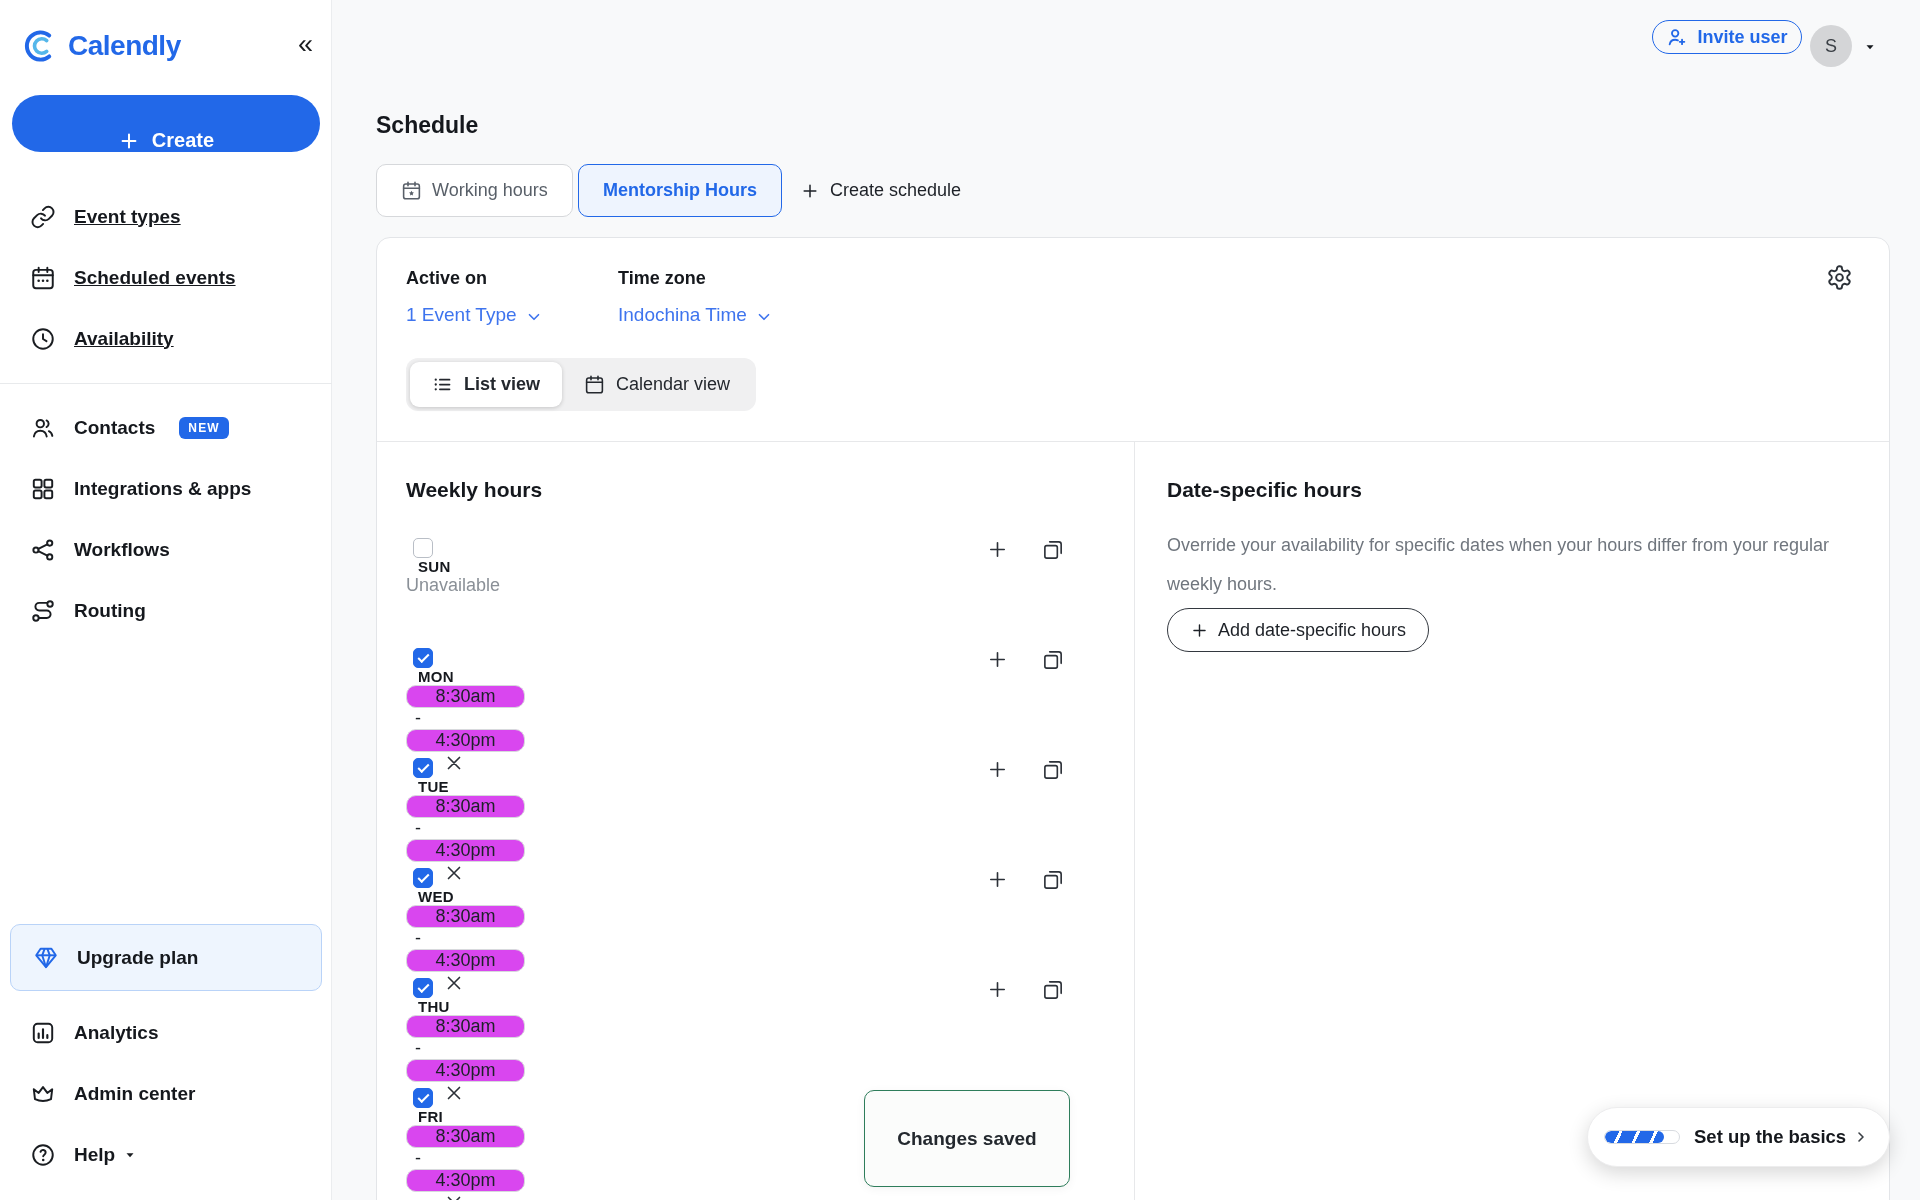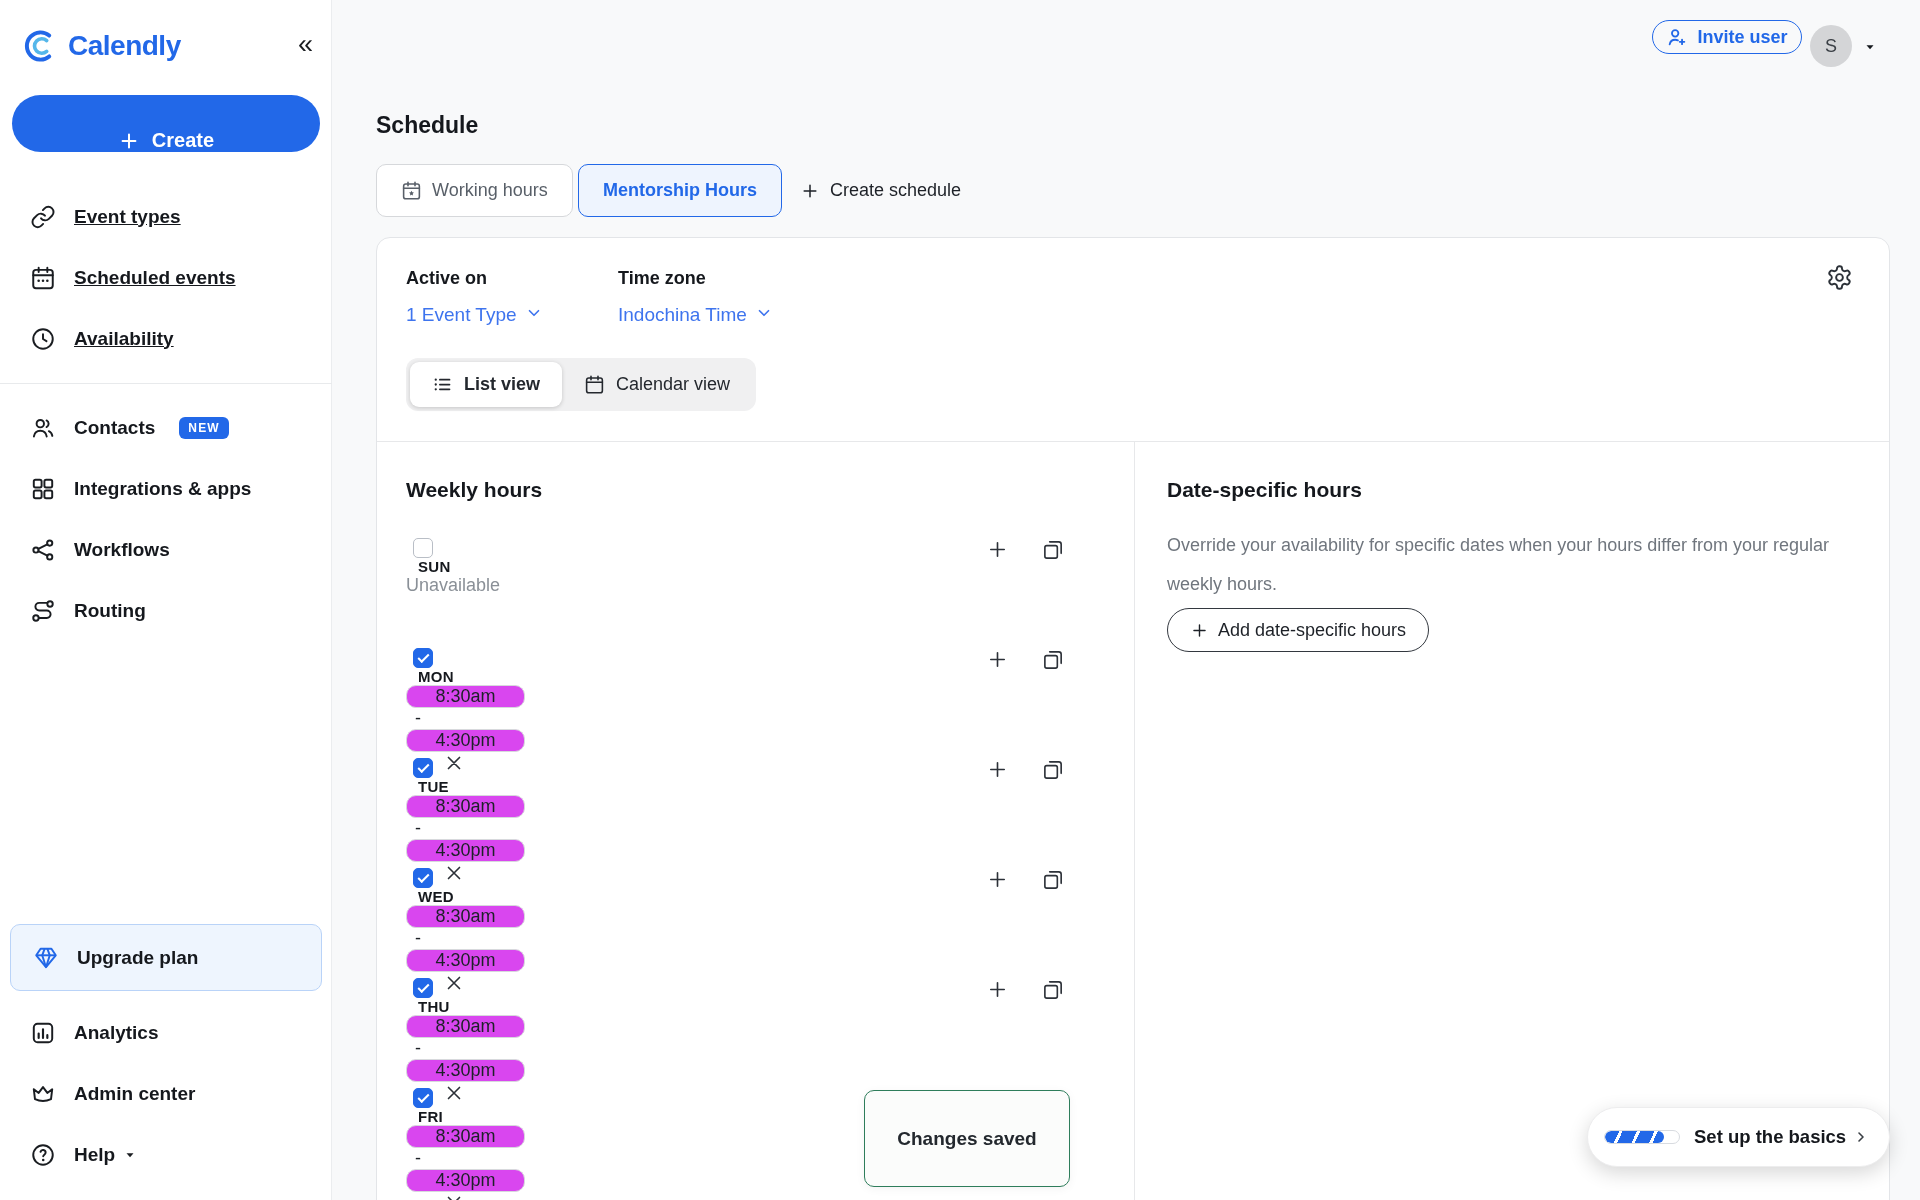--- a/index.html
+++ b/index.html
@@ -50,21 +50,21 @@
   #tab-working{left:376px;}
   #tab-mentorship{left:578px;border:1.5px solid var(--brand);background:#eef4fe;color:var(--brand);font-weight:bold;}
   .create-schedule{position:absolute;left:800px;top:164px;height:53px;display:flex;align-items:center;gap:10px;
     font-size:18px;color:#1d2127;cursor:pointer;}
   .create-schedule .icon{width:20px;height:20px;color:#1d2127;}
 
   
   .card{position:absolute;left:376px;top:237px;width:1514px;height:1040px;background:#fff;
     border:1px solid #e3e5e8;border-radius:14px;}
   .field-label{position:absolute;top:30px;font-size:18px;font-weight:bold;color:#15181d;}
-  .field-value{position:absolute;top:66px;font-size:19px;color:#3e74ee;display:flex;align-items:flex-start;gap:8px;cursor:pointer;}
+  .field-value{position:absolute;top:66px;font-size:19px;color:#3e74ee;display:flex;align-items:flex-end;gap:8px;cursor:pointer;}
   .field-value .icon{width:18px;height:18px;}
   .col-a{left:29px;} .col-b{left:241px;}
   .gear-btn{position:absolute;left:1449px;top:26px;width:27px;height:27px;color:#2c3138;cursor:pointer;}
   .view-toggle{position:absolute;left:29px;top:120px;height:53px;background:#f0f0f1;border-radius:12px;
     display:flex;align-items:center;padding:4px;}
   .view-opt{height:45px;display:flex;align-items:center;gap:11px;padding:0 22px;font-size:18px;color:#24282e;cursor:pointer;border-radius:9px;}
   .view-opt .icon{width:21px;height:21px;}
   .view-opt.active{background:#fff;font-weight:bold;box-shadow:0 1px 4px rgba(0,0,0,0.18);}
   .card-div-h{position:absolute;left:0;top:203px;width:100%;border-top:1px solid #e7e8ea;}
   .card-div-v{position:absolute;left:757px;top:204px;bottom:0;border-left:1px solid #e7e8ea;}

